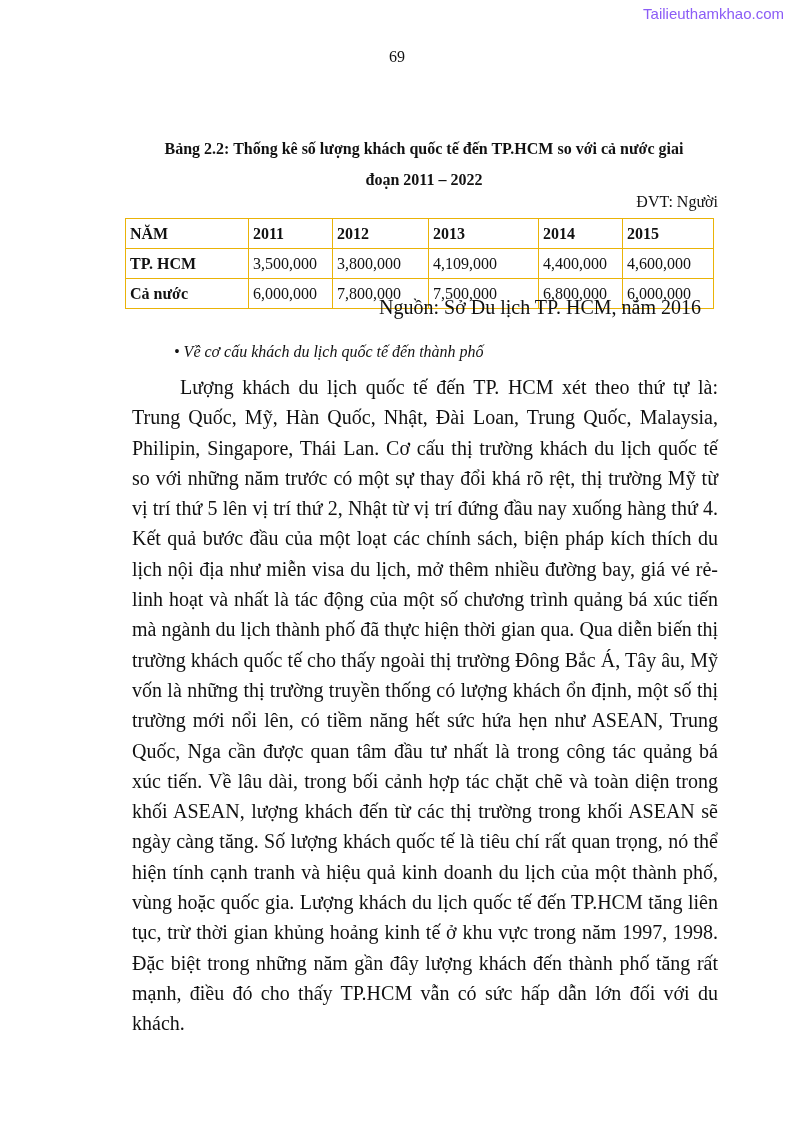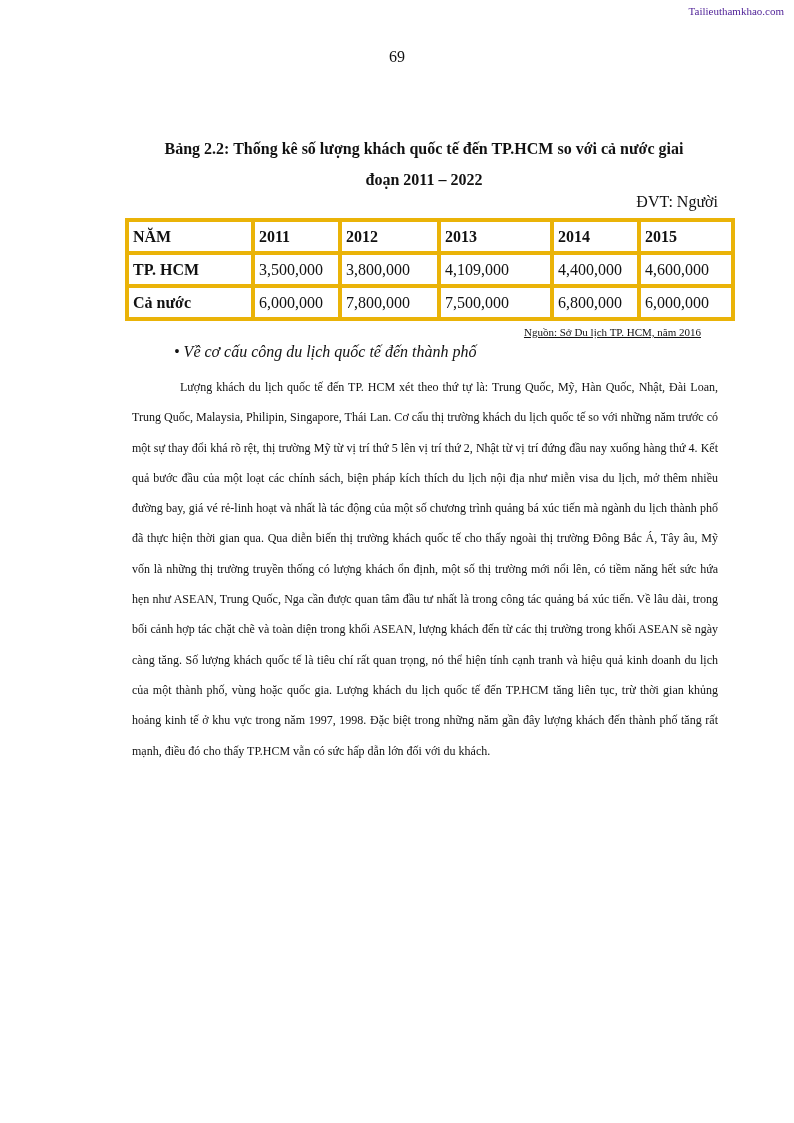--- a/index.html
+++ b/index.html
@@ -1,31 +1,31 @@
 <!DOCTYPE html>
 <html><head>
 <meta charset="utf-8">
 <style>
   html, body { margin: 0; padding: 0; background: #ffffff; }
   body { width: 794px; height: 1123px; position: relative; overflow: hidden;
          font-family: "Liberation Serif", "DejaVu Serif", serif; color: #111; }
-  .watermark { position: absolute; top: 5px; right: 10px; font-family: Liberation Serif, serif;
-               font-size: 11px; color: #4c1d95; letter-spacing: 0; }
+  .watermark { position: absolute; top: 5px; right: 10px; font-family: Liberation Sans, sans-serif;
+               font-size: 15px; color: #8b5cf6; letter-spacing: 0; }
   .page-number { position: absolute; top: 48px; left: 0; width: 794px; text-align: center; font-size: 16px; }
   .caption { position: absolute; top: 133px; left: 120px; width: 608px; text-align: center;
              font-weight: bold; font-size: 16px; line-height: 31px; }
   .unit { position: absolute; top: 193px; right: 76px; font-size: 16px; }
   table.data { position: absolute; top: 218px; left: 125px; border-collapse: collapse; font-size: 16px; }
-  table.data td { border: 4px solid #eab308; height: 29px; padding: 0 4px; white-space: nowrap; }
+  table.data td { border: 1px solid #eab308; height: 29px; padding: 0 4px; white-space: nowrap; }
   table.data td.h { font-weight: bold; }
   .c0 { width: 114px; } .c1 { width: 75px; } .c2 { width: 87px; } .c3 { width: 101px; margin-top: 24px; }
   .c4 { width: 75px; } .c5 { width: 82px; margin-left: 12px; }
-  .source { position: absolute; top: 326px; right: 93px; font-size: 11px; text-decoration: underline; }
+  .source { position: absolute; top: 296px; right: 93px; font-size: 20px; }
   .bullet { position: absolute; top: 343px; left: 174px; font-size: 16px; font-style: italic; }
-  .body-text { position: absolute; top: 372px; left: 132px; width: 586px; font-size: 12px;
+  .body-text { position: absolute; top: 372px; left: 132px; width: 586px; font-size: 20px;
                line-height: 30.3px; text-align: justify; text-indent: 48px; margin: 0; }
 </style>
 </head>
 <body>
 
 <div class="watermark">Tailieuthamkhao.com</div>
 <div class="page-number">69</div>
 
 <div class="caption">
   <div>Bảng 2.2: Thống kê số lượng khách quốc tế đến TP.HCM so với cả nước giai</div>
@@ -57,14 +57,14 @@
     <td>6,000,000</td>
     <td>7,800,000</td>
     <td>7,500,000</td>
     <td>6,800,000</td>
     <td>6,000,000</td>
   </tr>
 </tbody>
   </table>
 
 <div class="source">Nguồn: Sở Du lịch TP. HCM, năm 2016</div>
-<div class="bullet">• Về cơ cấu công du lịch quốc tế đến thành phố</div>
+<div class="bullet">• Về cơ cấu khách du lịch quốc tế đến thành phố</div>
 <p class="body-text">Lượng khách du lịch quốc tế đến TP. HCM xét theo thứ tự là: Trung Quốc, Mỹ, Hàn Quốc, Nhật, Đài Loan, Trung Quốc, Malaysia, Philipin, Singapore, Thái Lan. Cơ cấu thị trường khách du lịch quốc tế so với những năm trước có một sự thay đổi khá rõ rệt, thị trường Mỹ từ vị trí thứ 5 lên vị trí thứ 2, Nhật từ vị trí đứng đầu nay xuống hàng thứ 4. Kết quả bước đầu của một loạt các chính sách, biện pháp kích thích du lịch nội địa như miễn visa du lịch, mở thêm nhiều đường bay, giá vé rẻ-linh hoạt và nhất là tác động của một số chương trình quảng bá xúc tiến mà ngành du lịch thành phố đã thực hiện thời gian qua. Qua diễn biến thị trường khách quốc tế cho thấy ngoài thị trường Đông Bắc Á, Tây âu, Mỹ vốn là những thị trường truyền thống có lượng khách ổn định, một số thị trường mới nổi lên, có tiềm năng hết sức hứa hẹn như ASEAN, Trung Quốc, Nga cần được quan tâm đầu tư nhất là trong công tác quảng bá xúc tiến. Về lâu dài, trong bối cảnh hợp tác chặt chẽ và toàn diện trong khối ASEAN, lượng khách đến từ các thị trường trong khối ASEAN sẽ ngày càng tăng. Số lượng khách quốc tế là tiêu chí rất quan trọng, nó thể hiện tính cạnh tranh và hiệu quả kinh doanh du lịch của một thành phố, vùng hoặc quốc gia. Lượng khách du lịch quốc tế đến TP.HCM tăng liên tục, trừ thời gian khủng hoảng kinh tế ở khu vực trong năm 1997, 1998. Đặc biệt trong những năm gần đây lượng khách đến thành phố tăng rất mạnh, điều đó cho thấy TP.HCM vẫn có sức hấp dẫn lớn đối với du khách.</p>
 
 </body></html>

